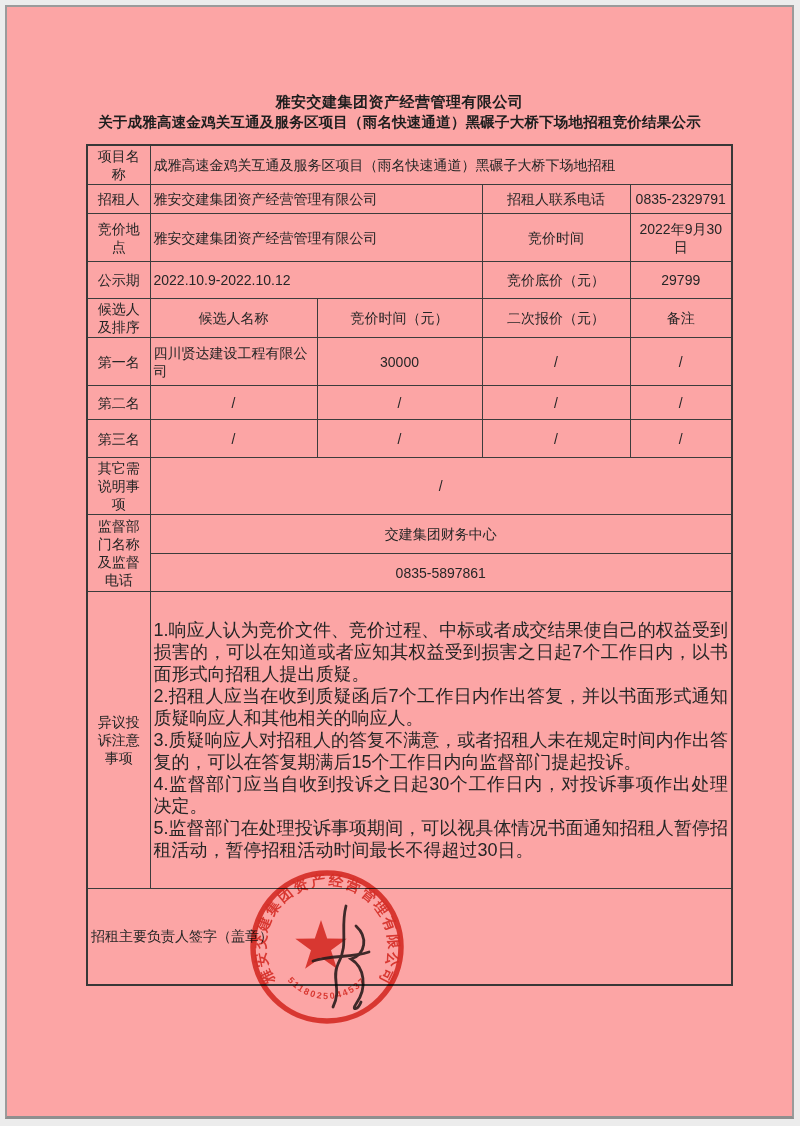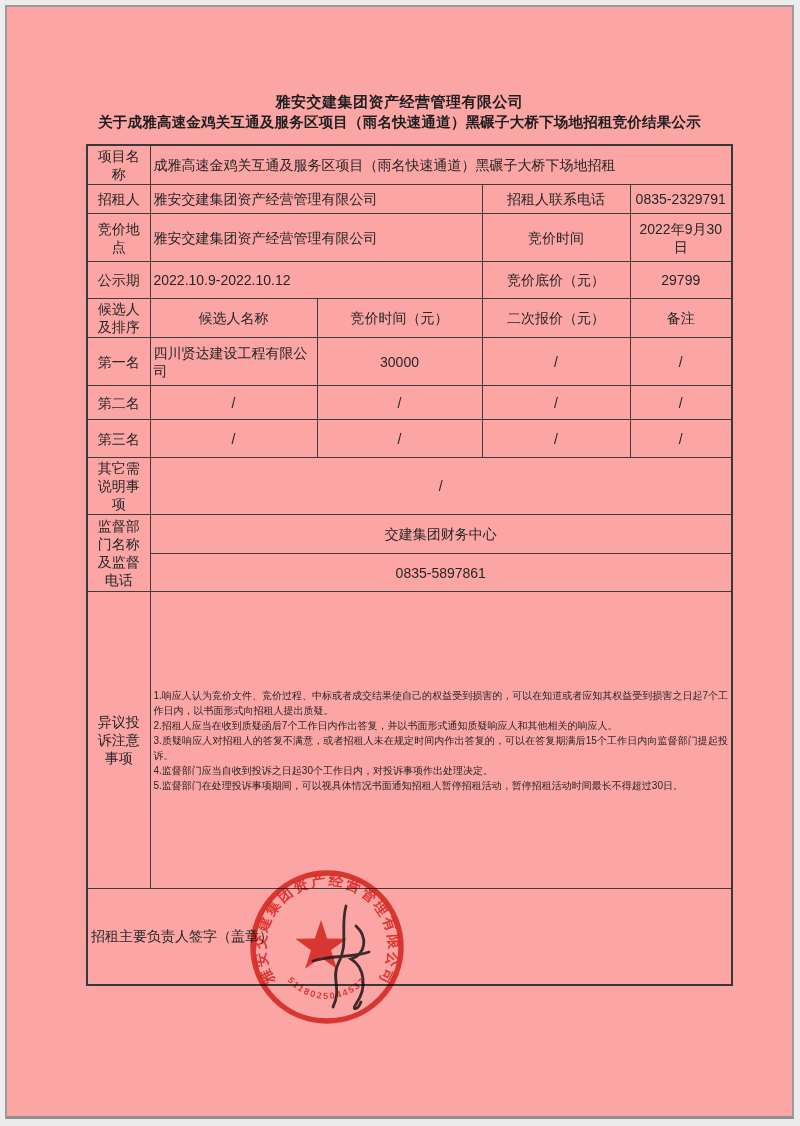--- a/index.html
+++ b/index.html
@@ -26,21 +26,21 @@
     border:1px solid #3c3c3c;
     font-size:14px;line-height:18px;color:#262626;
     padding:1px 3px;overflow:hidden;vertical-align:middle;
     background:transparent;
   }
   td.lbl{text-align:center;padding-left:4px;}
   td.ctr{text-align:center;margin-top:48px;}
   td.lft{text-align:left;padding-left:6px;}
   td.slash{text-align:center;font-size:15px;}
   td.obj{vertical-align:middle;padding:0 10px 0 8px;}
-  .obj-text{font-size:10px;line-height:15px;text-align:justify;}
+  .obj-text{font-size:18px;line-height:22px;text-align:justify;}
   td.sup-lbl{text-align:center;padding:0 2px;}
   td.sign{vertical-align:middle;text-align:left;padding-left:8px;font-size:14px;}
   .seal{
     position:absolute;left:238px;top:852px;width:164px;height:176px;
     mix-blend-mode:multiply;opacity:.94;pointer-events:none;
   }
 </style>
 </head>
 <body>
 

